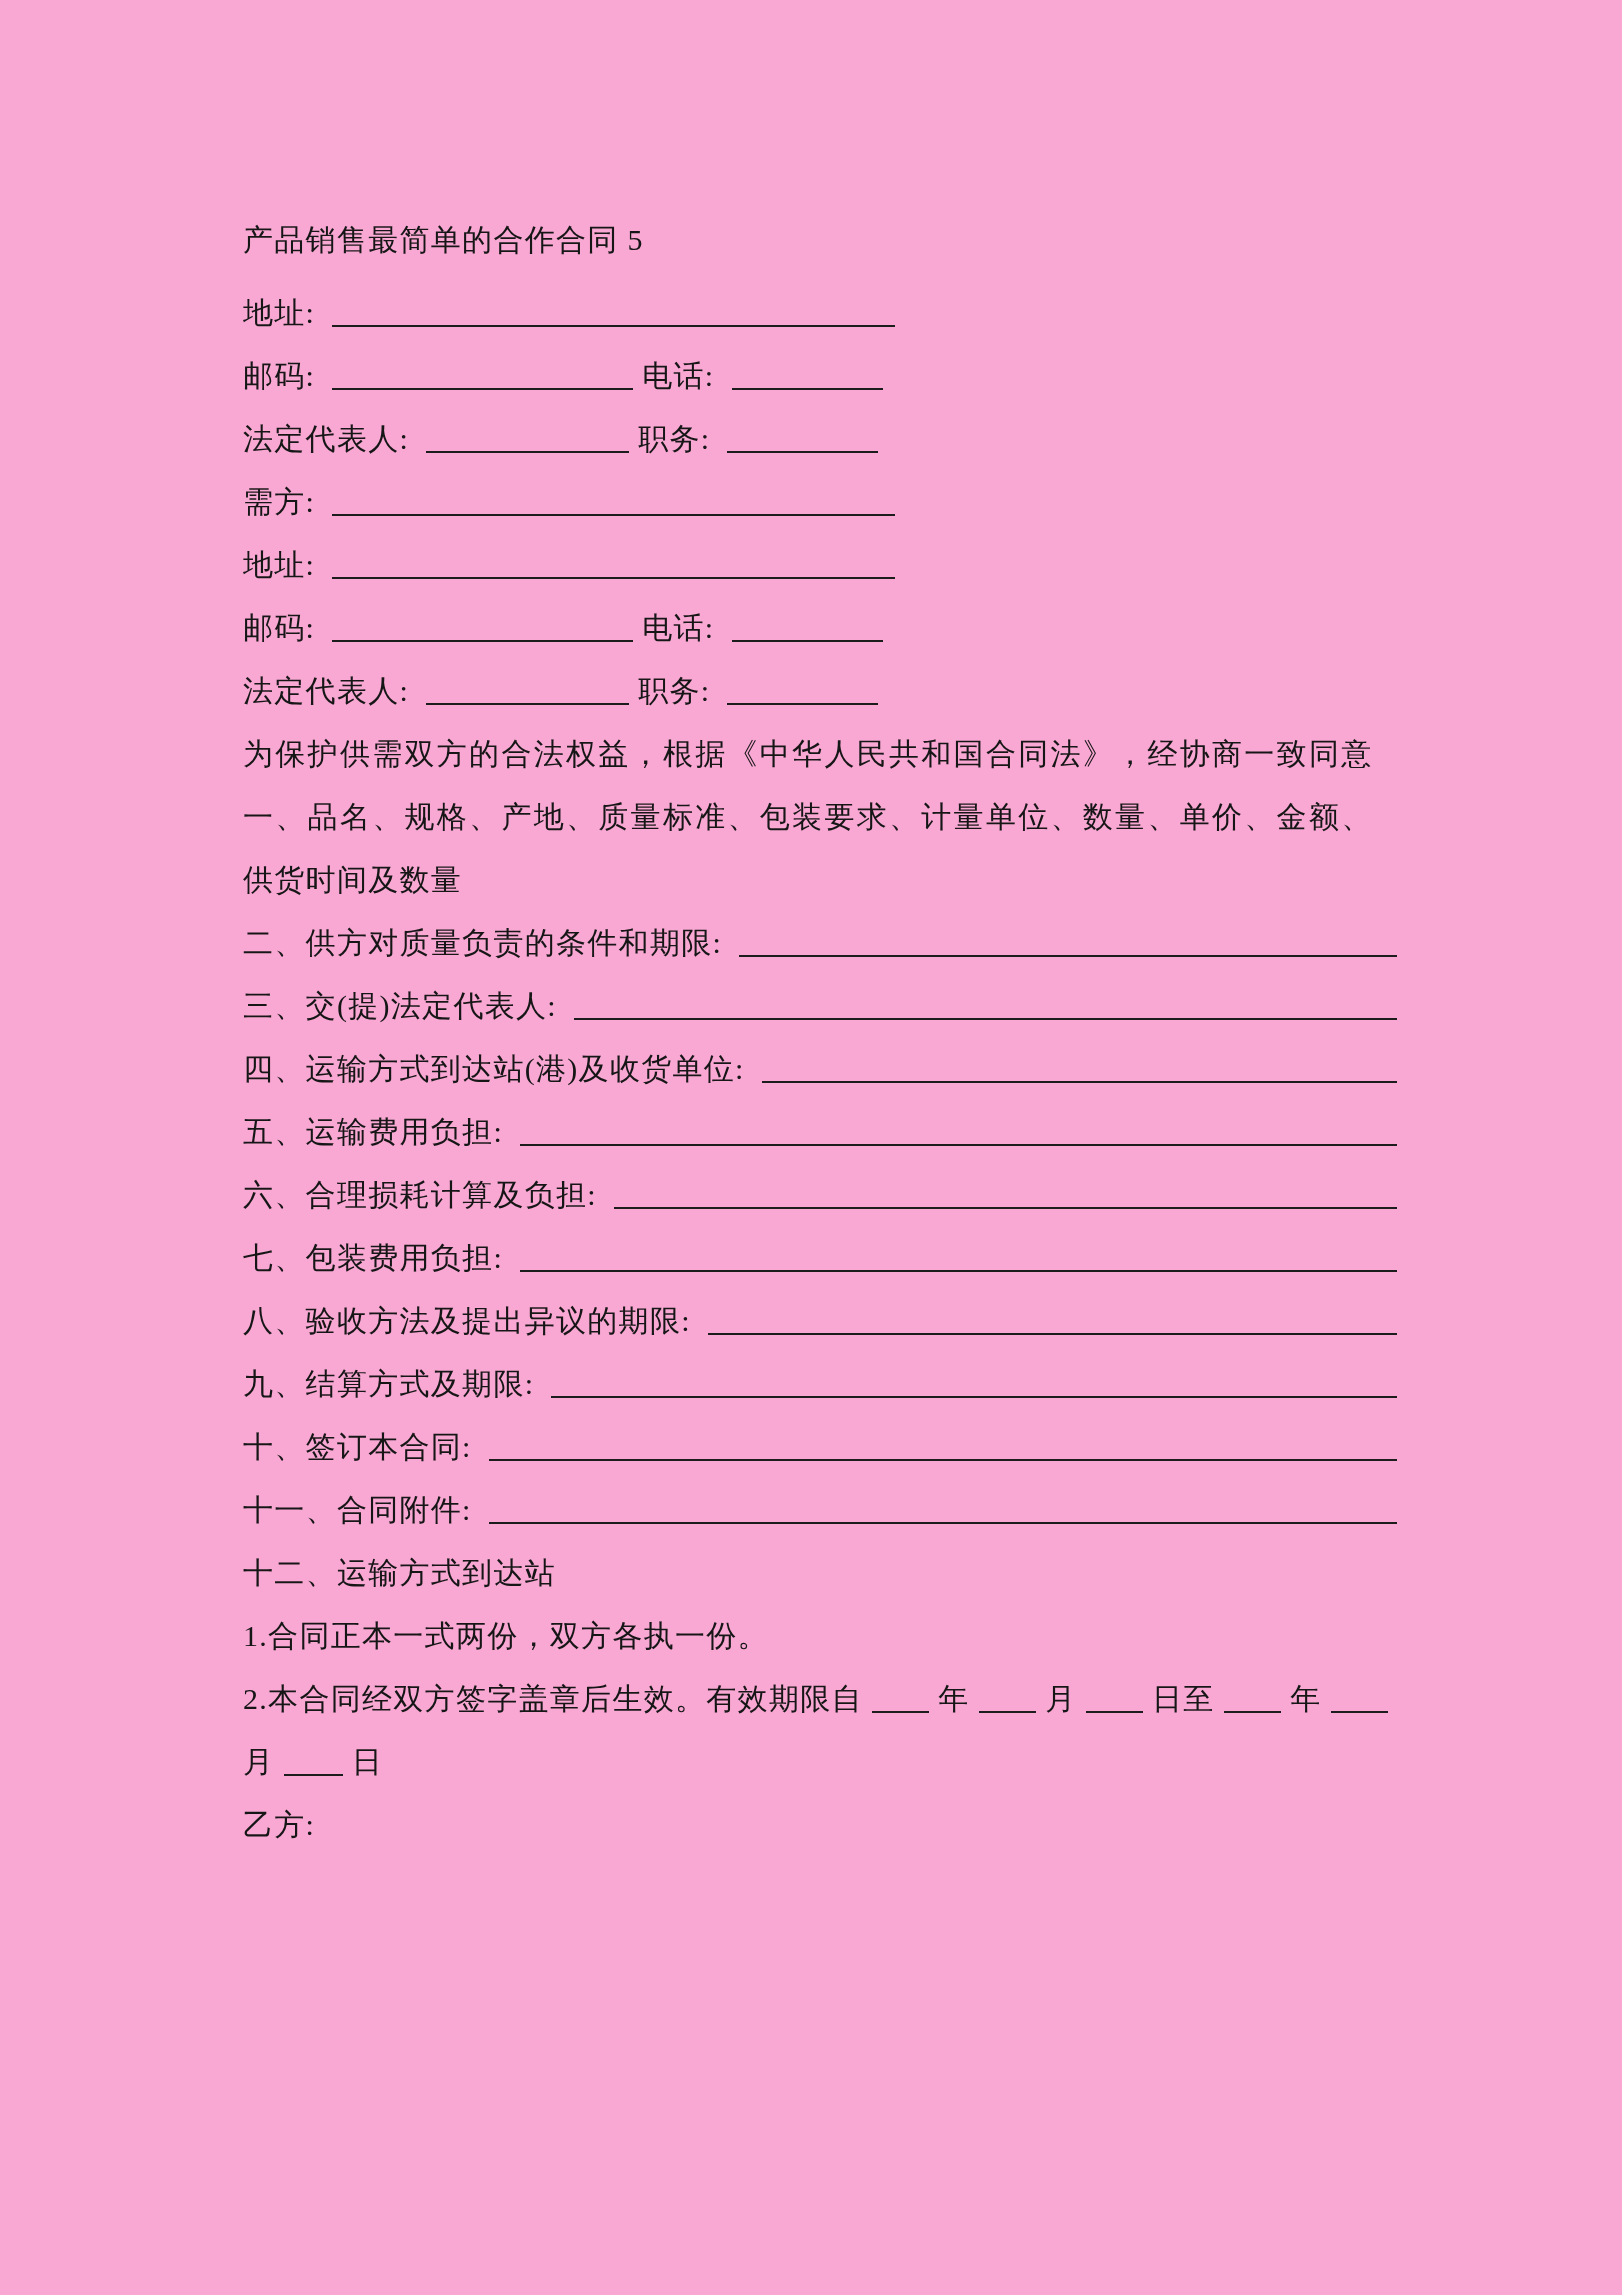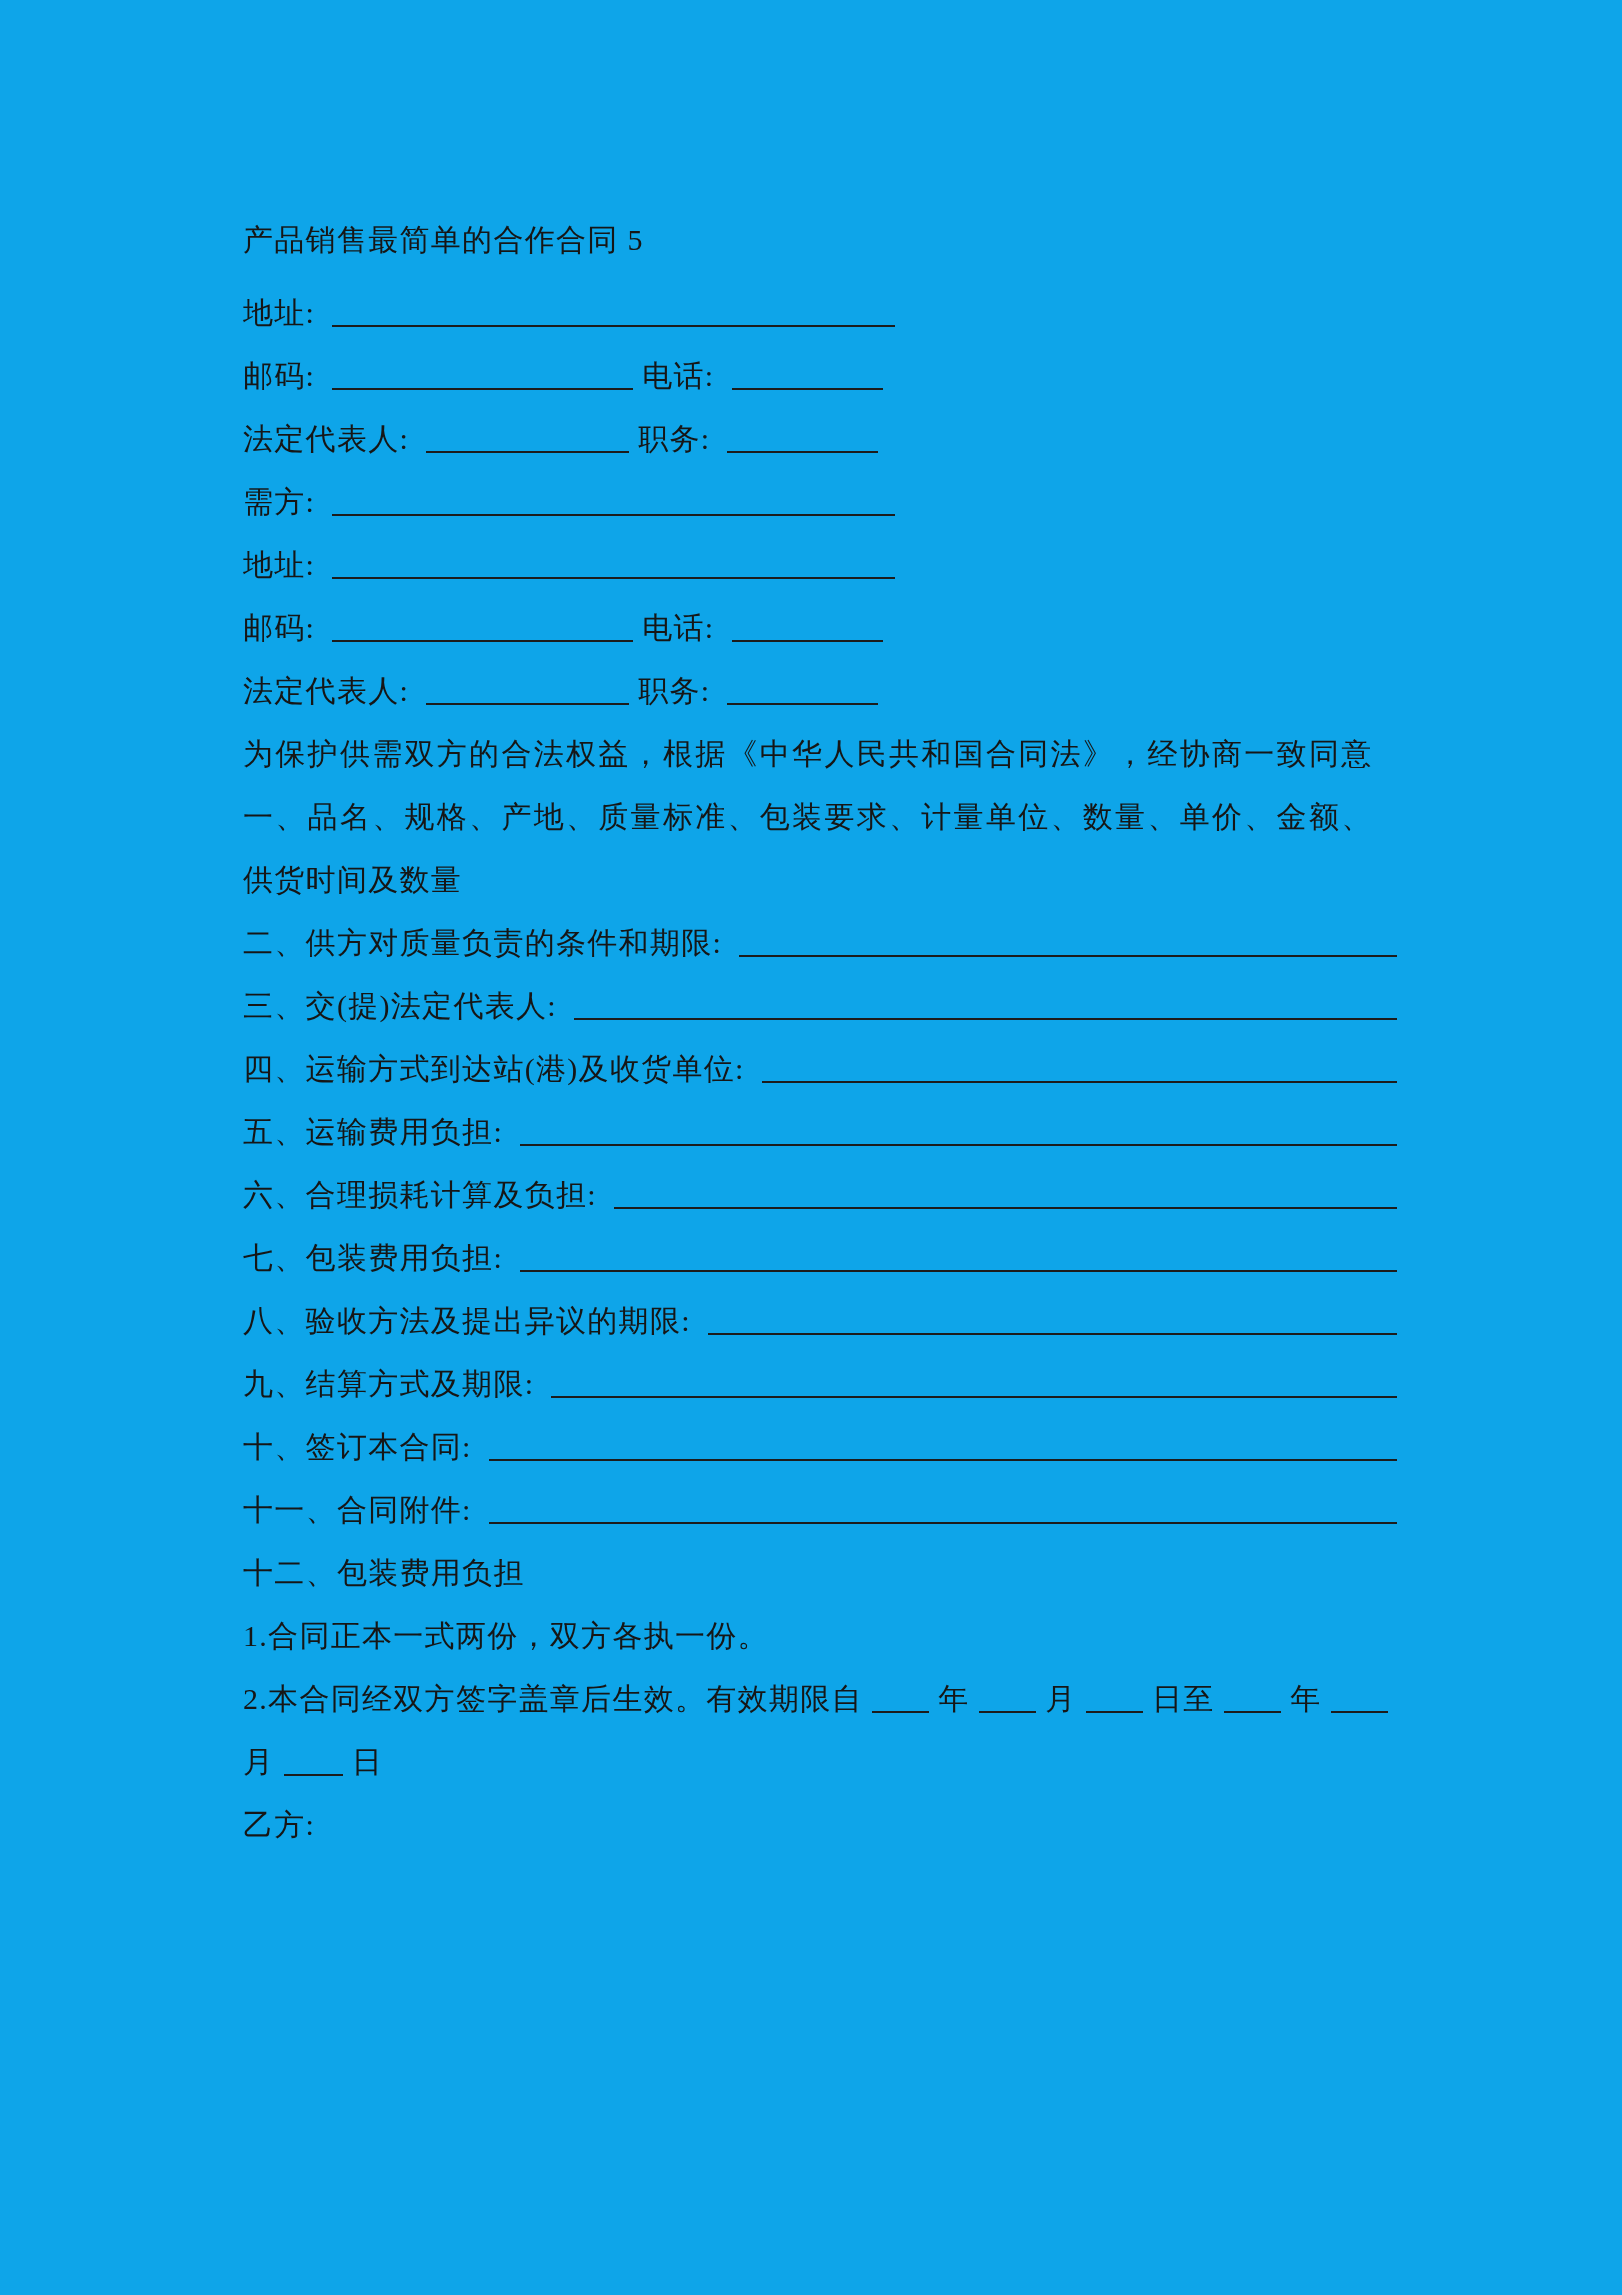--- a/index.html
+++ b/index.html
@@ -1,18 +1,18 @@
 <!DOCTYPE html>
 <html style="font-size:10.5px"><head>
 <meta charset="utf-8">
 <style>
   html,body{margin:0;padding:0;background:#e8e8e8;}
   .page{
     width:1623px;height:2295px;
-    background:#0ea5e9;
+    background:#f9a8d4;
     position:relative;
     font-family:"Liberation Serif","DejaVu Serif",serif;
     color:#161616;
     overflow:hidden;
   }
   .content{
     position:absolute;left:243px;top:194px;width:1154px;
     font-size:30px;letter-spacing:1.3px;
   }
   .row{
@@ -149,21 +149,21 @@
       <span class="t">十、签订本合同:</span>
       <span class="blank flexfill"></span>
     </div>
 
     <div class="row">
       <span class="t">十一、合同附件:</span>
       <span class="blank flexfill"></span>
     </div>
 
     <div class="row">
-      <span class="t">十二、包装费用负担</span>
+      <span class="t">十二、运输方式到达站</span>
     </div>
 
     <div class="row">
       <span class="t">1.合同正本一式两份，双方各执一份。</span>
     </div>
 
     <div class="row">
       <span class="t">2.本合同经双方签字盖章后生效。有效期限自</span>
       <span class="blank w90"></span>
       <span class="t">年</span>

